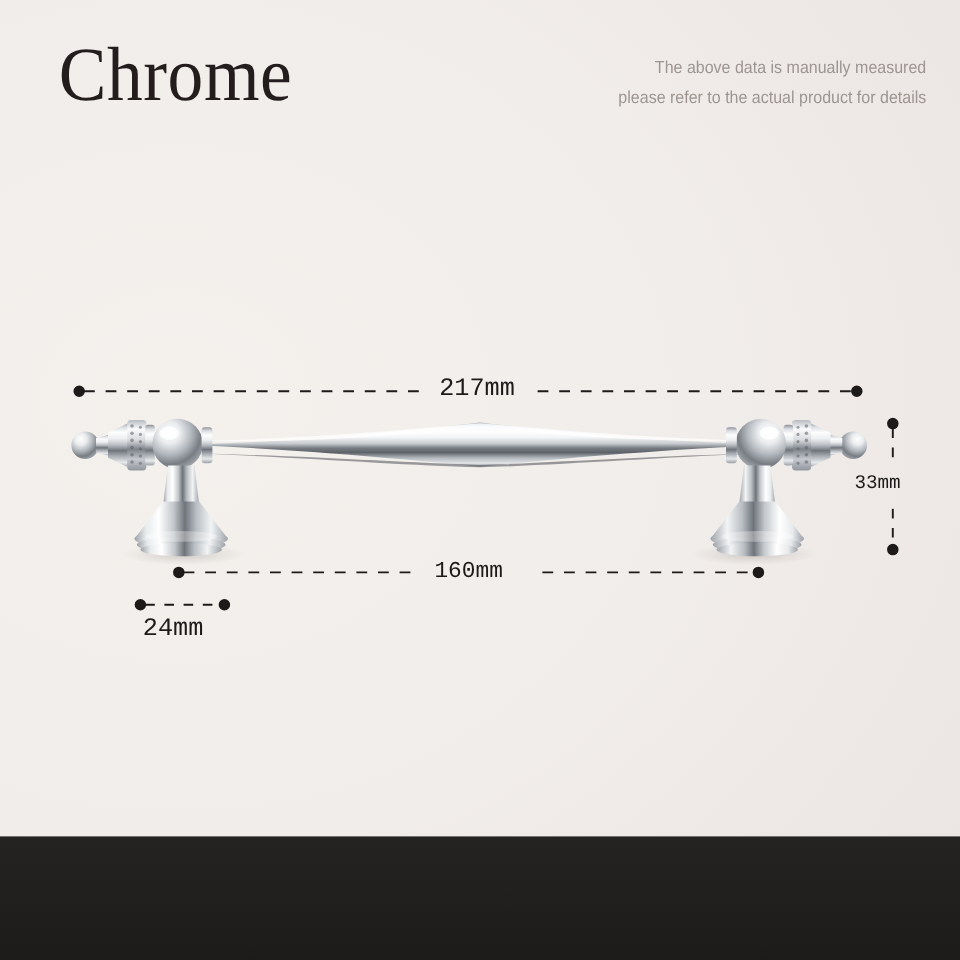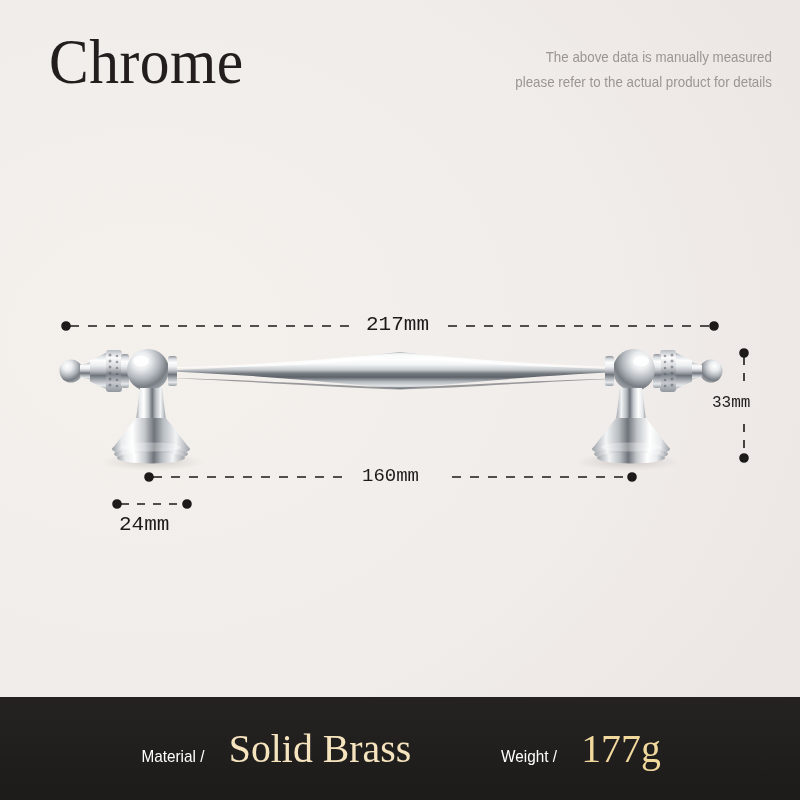--- a/index.html
+++ b/index.html
@@ -296,23 +296,15 @@
       </g>
     </g>
   </svg>
 
   <div class="dim-label" id="label-217">217mm</div>
   <div class="dim-label" id="label-160">160mm</div>
   <div class="dim-label" id="label-24">24mm</div>
   <div class="dim-label" id="label-33">33mm</div>
 
   <div id="footer">
-    <div class="spec" id="spec-material">
-      <span class="spec-key">Material /</span>
-      <span class="spec-val">Solid Brass</span>
-    </div>
-    <div class="spec" id="spec-weight">
-      <span class="spec-key">Weight /</span>
-      <span class="spec-val">177g</span>
-    </div>
   </div>
 
 </div>
 
 </body></html>

